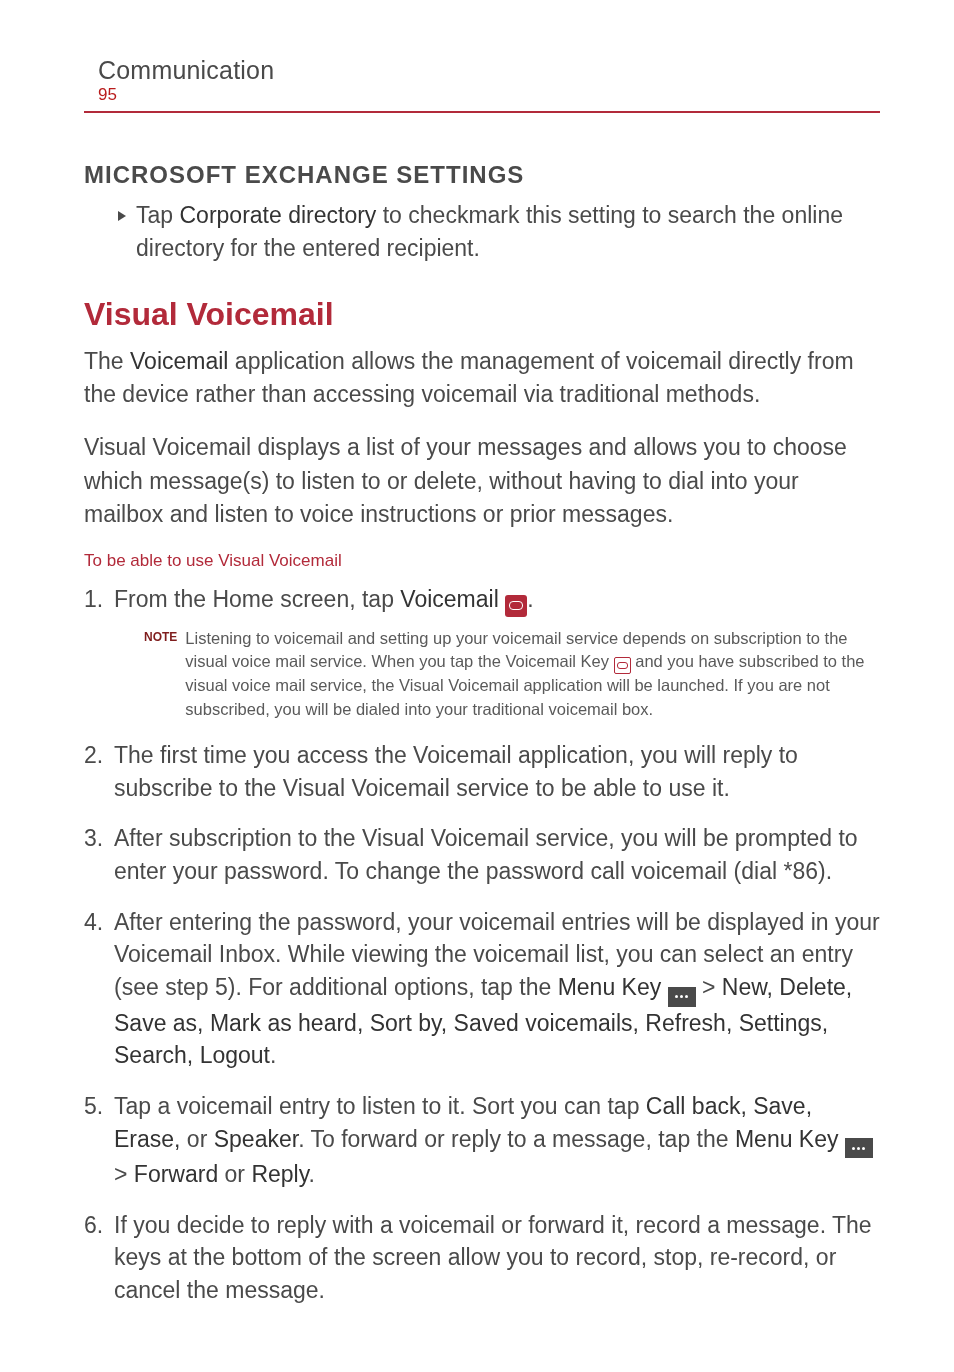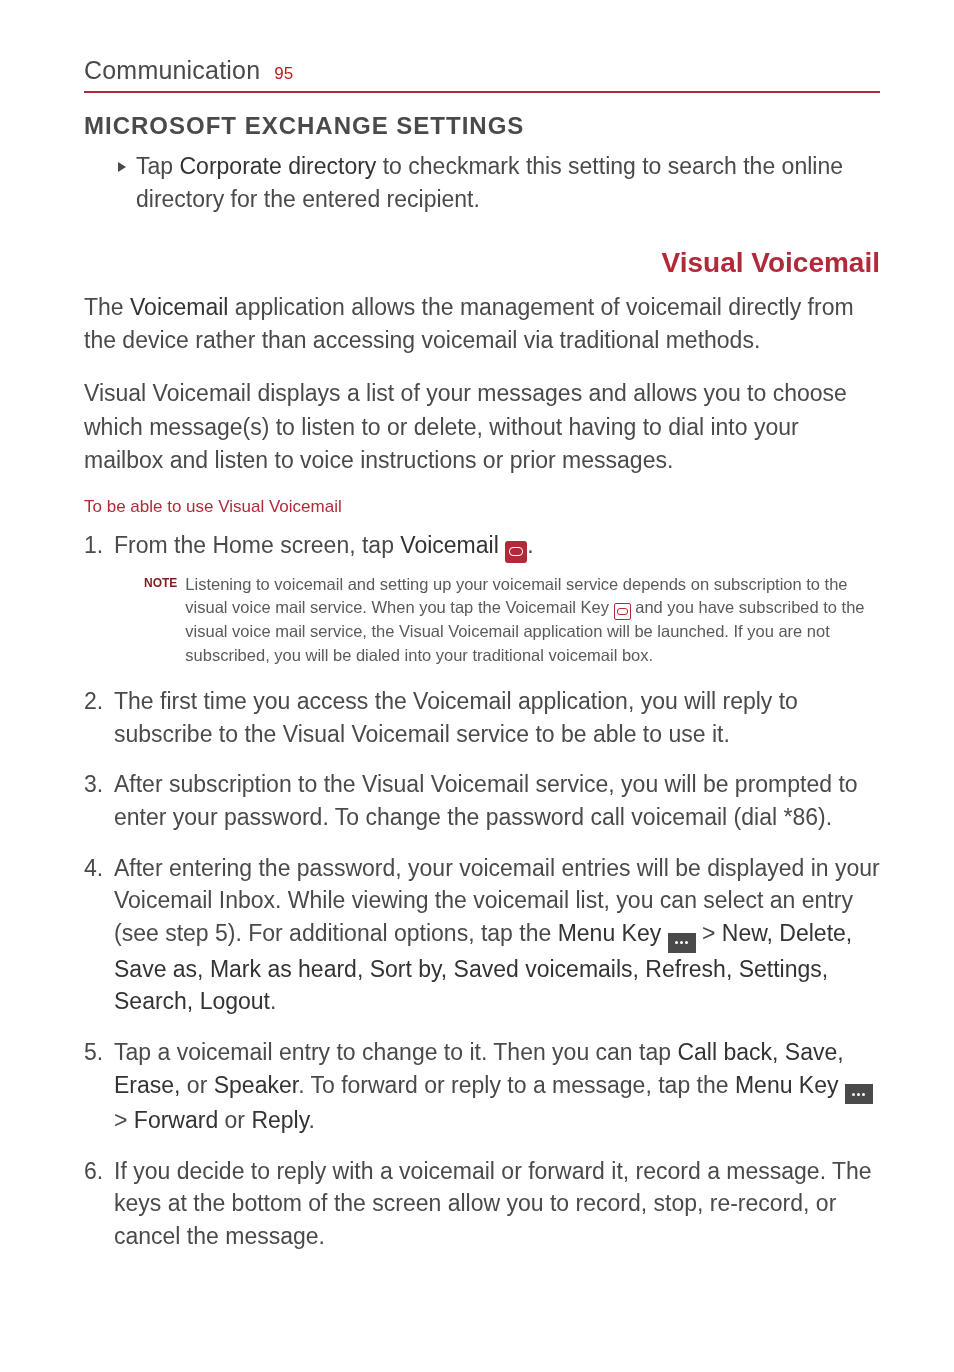--- a/index.html
+++ b/index.html
@@ -7,24 +7,26 @@
     width: 954px;
     height: 1372px;
     background: #fff;
     font-family: Arial, Helvetica, sans-serif;
     color: #4a4a4a;
     position: relative;
     padding: 56px 74px 60px 84px;
   }
   .header {
     display: flex;
+    justify-content: flex-end;
     align-items: baseline;
     border-bottom: 2px solid #b22a3a;
     padding-bottom: 6px;
-    margin-bottom: 19px;
+    margin-bottom: 48px;
+    flex-direction: column;
   }
   .header-title {
     font-size: 25px;
     color: #4a4a4a;
     font-weight: 400;
     letter-spacing: 0.2px;
   }
   .page-num {
     font-size: 17px;
     color: #b91c1c;
@@ -50,25 +52,24 @@
     width: 0; height: 0;
     border-top: 5px solid transparent;
     border-bottom: 5px solid transparent;
     border-left: 8px solid #4a4a4a;
     margin-top: 12px;
     margin-right: 10px;
     flex-shrink: 0;
   }
   .h1 {
     color: #b22a3a;
-    font-size: 28px;
+    font-size: 32px;
     font-weight: 700;
     margin-bottom: 12px;
     margin-top: 8px;
-    text-align: right;
   }
   .para {
     font-size: 23px;
     line-height: 1.45;
     margin-bottom: 20px;
     color: #4a4a4a;
   }
   .h2 {
     color: #b22a3a;
     font-size: 17px;
@@ -205,21 +206,21 @@
 
   <li>
     <span>After entering the password, your voicemail entries will be displayed in your Voicemail Inbox. While viewing the voicemail list, you can select an entry (see step 5). For additional options, tap the </span><b>Menu Key </b><span class="icon-menu">
         <span></span>
         <span></span>
         <span></span>
       </span><span> &gt; </span><b>New, Delete, Save as, Mark as heard, Sort by, Saved voicemails, Refresh, Settings, Search, Logout</b><span>.</span>
   </li>
 
   <li>
-    <span>Tap a voicemail entry to change to it. Then you can tap </span><b>Call back, Save, Erase,</b><span> or </span><b>Speaker</b><span>. To forward or reply to a message, tap the </span><b>Menu Key </b><span class="icon-menu">
+    <span>Tap a voicemail entry to listen to it. Sort you can tap </span><b>Call back, Save, Erase,</b><span> or </span><b>Speaker</b><span>. To forward or reply to a message, tap the </span><b>Menu Key </b><span class="icon-menu">
         <span></span>
         <span></span>
         <span></span>
       </span><span> &gt; </span><b>Forward</b><span> or </span><b>Reply</b><span>.</span>
   </li>
 
   <li>If you decide to reply with a voicemail or forward it, record a message. The keys at the bottom of the screen allow you to record, stop, re-record, or cancel the message.</li>
 
 </ol>
 

